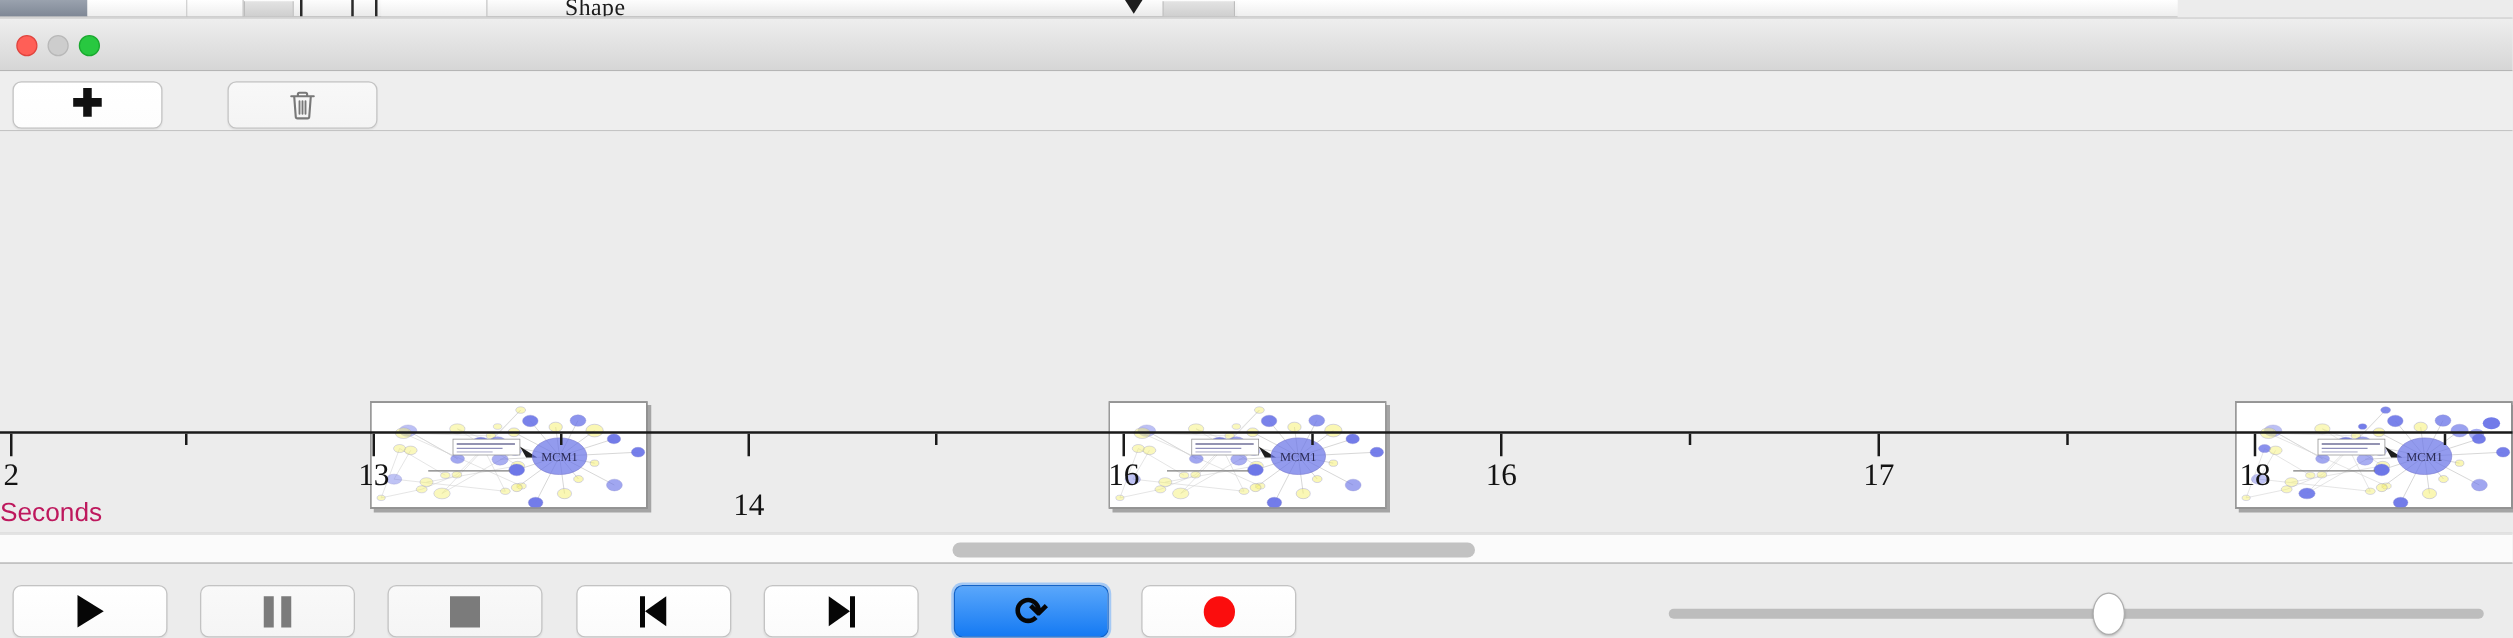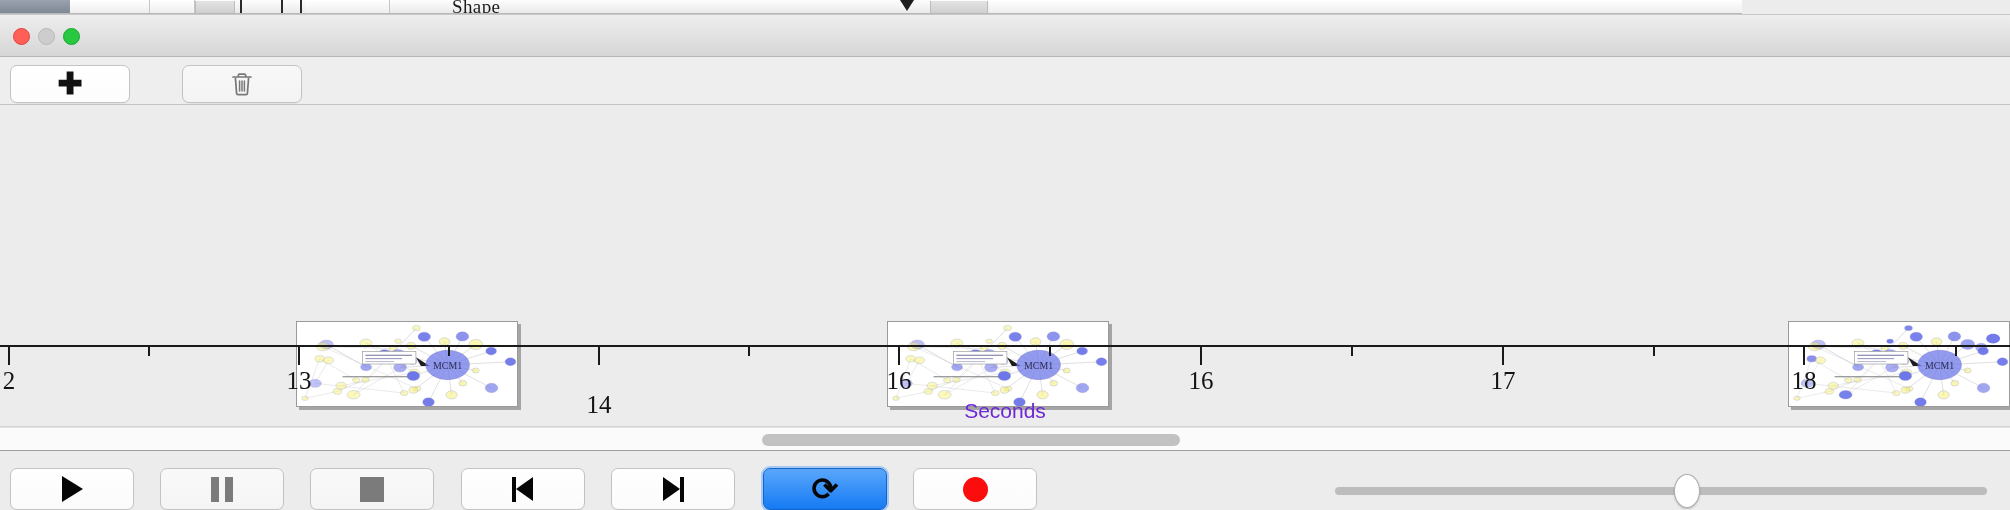--- a/index.html
+++ b/index.html
@@ -113,22 +113,22 @@
   }
   .tick { position: absolute; top: 2px; width: 2px; background: #1a1a1a; }
   .tick.major { height: 18px; }
   .tick.minor { height: 9px; }
   .tick-label {
     position: absolute; top: 22px; transform: translateX(-50%);
     font-family: "Liberation Serif", serif;
     font-size: 25px; color: #131313;
   }
   .axis-title {
-    position: absolute; left: 0; right: 0; top: 54px; text-align: center;
-    font-size: 21px; color: #6d28d9;
+    position: absolute; left: 0; right: 0; top: 54px; text-align: left;
+    font-size: 21px; color: #be185d;
   }
 
   
   .hscroll {
     position: relative; height: 24px;
     background: #fbfbfb;
     border-top: 1px solid #e3e3e3;
     border-bottom: 1px solid #9e9e9e;
   }
   .hthumb {

